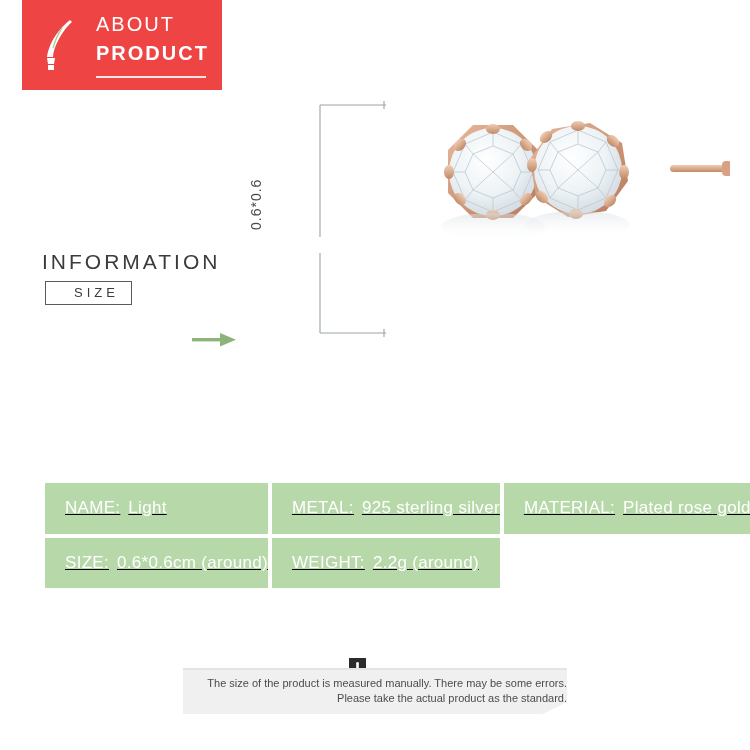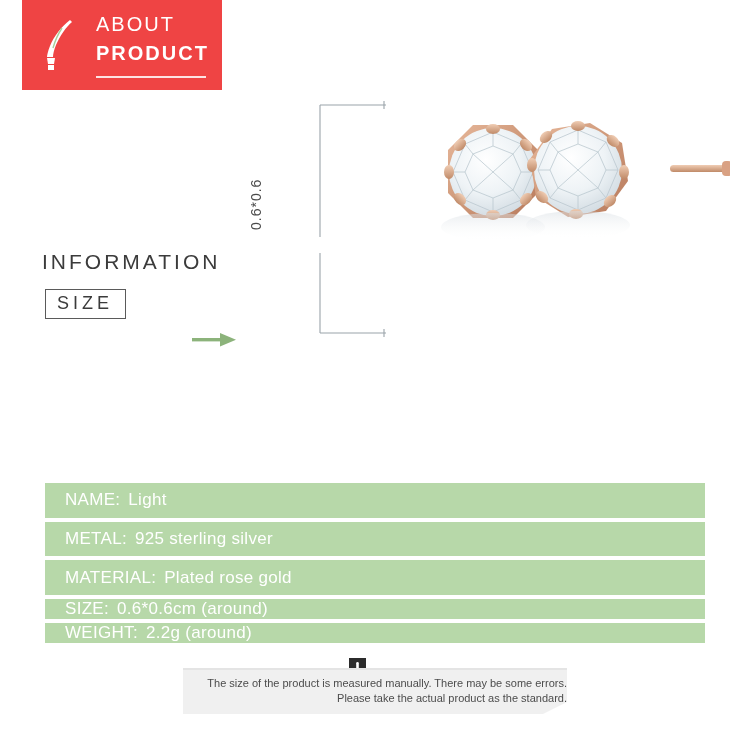--- a/index.html
+++ b/index.html
@@ -69,24 +69,24 @@
     left: 42px;
     top: 250px;
     font-size: 21px;
     letter-spacing: 3px;
     color: #3b3b3b;
     text-align: center;
   }
   .size-box {
     position: absolute;
     left: 45px;
-    top: 289px;
+    top: 281px;
     border: 1.5px solid #5a5a5a;
-    padding: 3px 12px 4px 11px;
-    font-size: 18px;
+    padding: 3px 12px 4px 28px;
+    font-size: 13px;
     letter-spacing: 4px;
     color: #3b3b3b;
   }
   .arrow-wrap {
     position: absolute;
     left: 192px;
     top: 330px;
     width: 46px;
     height: 20px;
   }
@@ -116,24 +116,25 @@
   }
 
   
   .spec-table {
     position: absolute;
     left: 45px;
     top: 483px;
     width: 660px;
     height: 160px;
     display: grid;
-    grid-template-columns: 1fr;
+    grid-template-columns: 1fr 1fr 1fr;
     grid-template-rows: 1fr 1fr 1fr;
     gap: 4px 4px;
     background: #ffffff;
+    text-decoration: underline;
   }
   .spec-cell {
     background: #b7d8a9;
     display: flex;
     align-items: center;
     padding-left: 20px;
     color: #ffffff;
     font-size: 17px;
     letter-spacing: .3px;
   }

